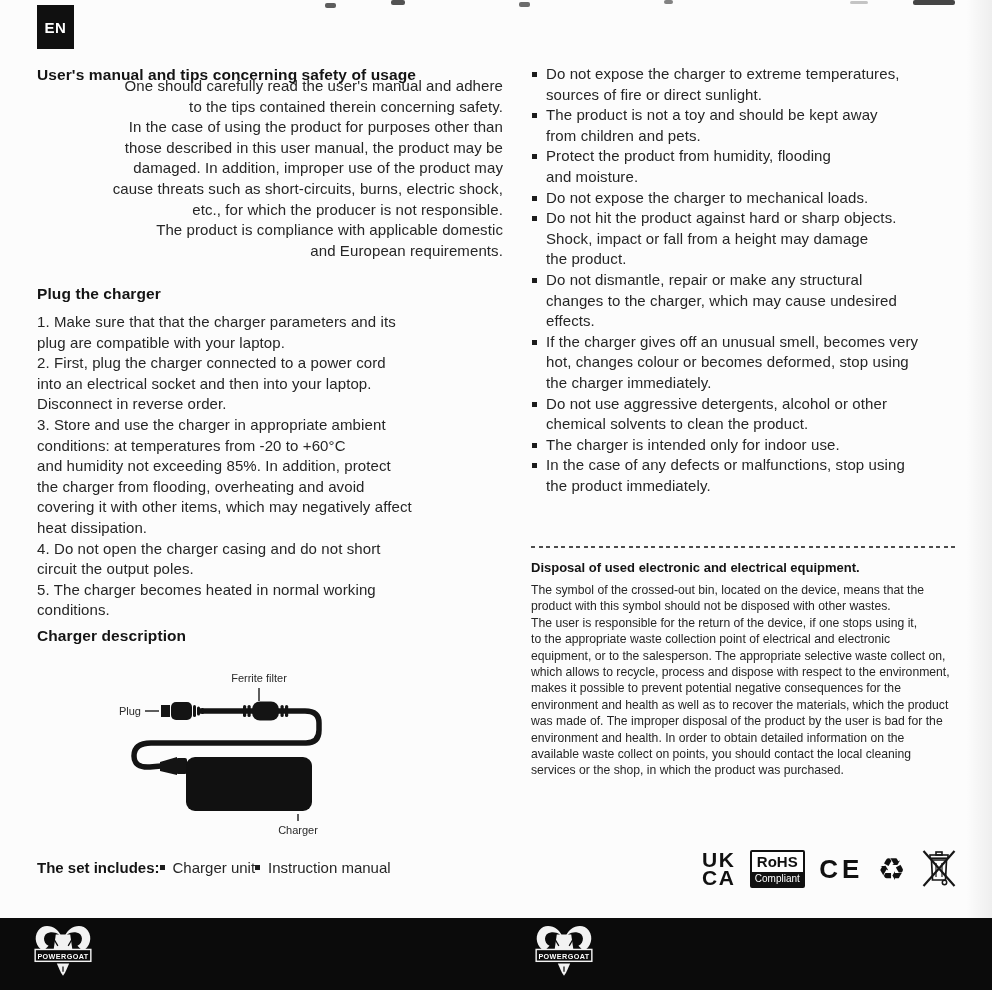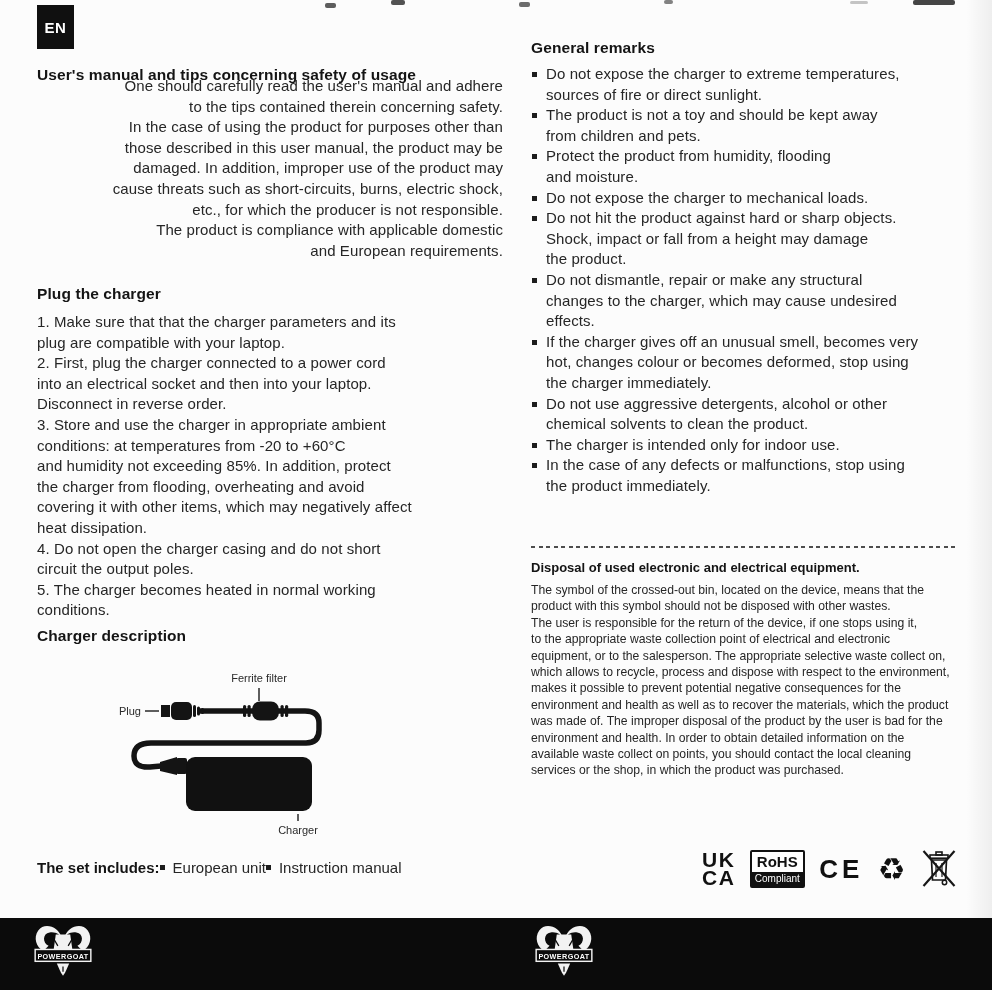--- a/index.html
+++ b/index.html
@@ -131,25 +131,24 @@
     <rect x="116" y="96" width="11" height="16" rx="2" fill="#141414"></rect>
 
     <rect x="126" y="95" width="126" height="54" rx="9" fill="#111111"></rect>
 
     <line x1="238" y1="152" x2="238" y2="159" stroke="#2a2a2a" stroke-width="1.5"></line>
     <text x="238" y="172" text-anchor="middle" class="diagram-label">Charger</text>
   </svg>
 
   <div class="abs set-includes">
     <span class="lbl">The set includes:</span>
-    <span class="set-item">European unit</span>
+    <span class="set-item">Charger unit</span>
     <span class="set-item">Instruction manual</span>
   </div>
 
-  <h2 class="abs sec rc" style="top:39px;">General remarks</h2>
 
   <ul class="abs bullets rc" style="top:64px;">
     <li>Do not expose the charger to extreme temperatures,
 sources of fire or direct sunlight.</li>
     <li>The product is not a toy and should be kept away
 from children and pets.</li>
     <li>Protect the product from humidity, flooding
 and moisture.</li>
     <li>Do not expose the charger to mechanical loads.</li>
     <li>Do not hit the product against hard or sharp objects.

